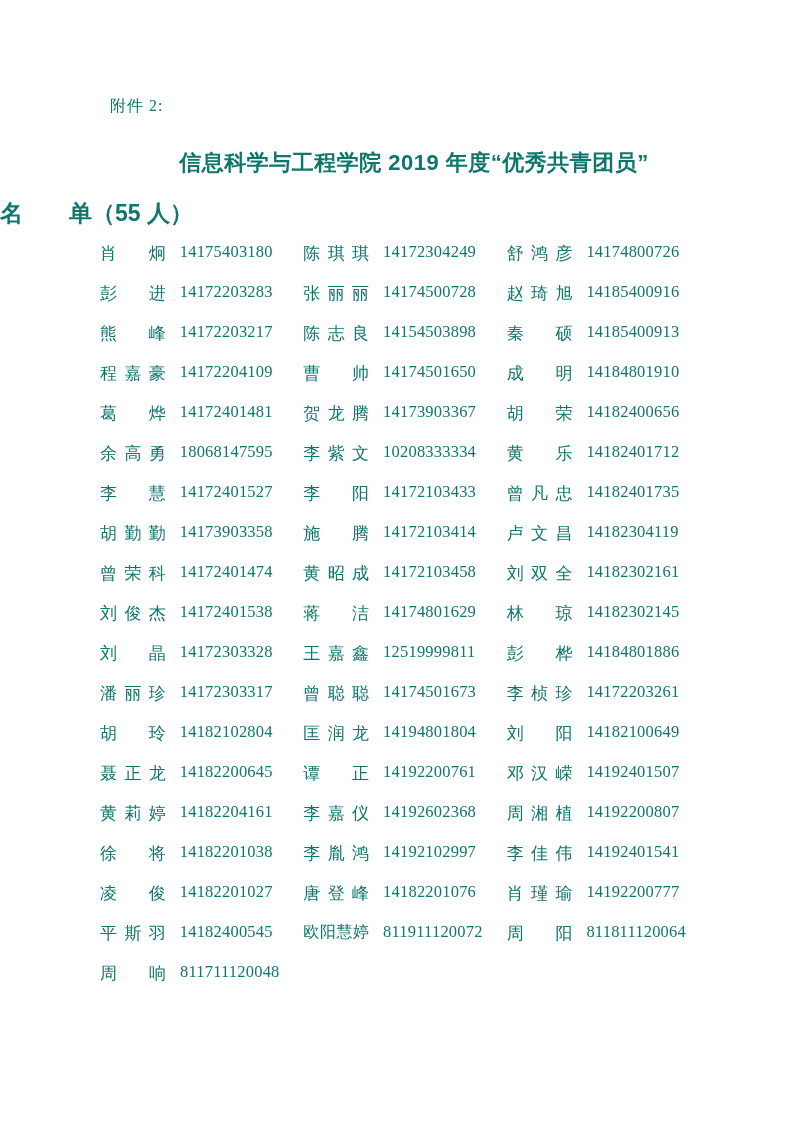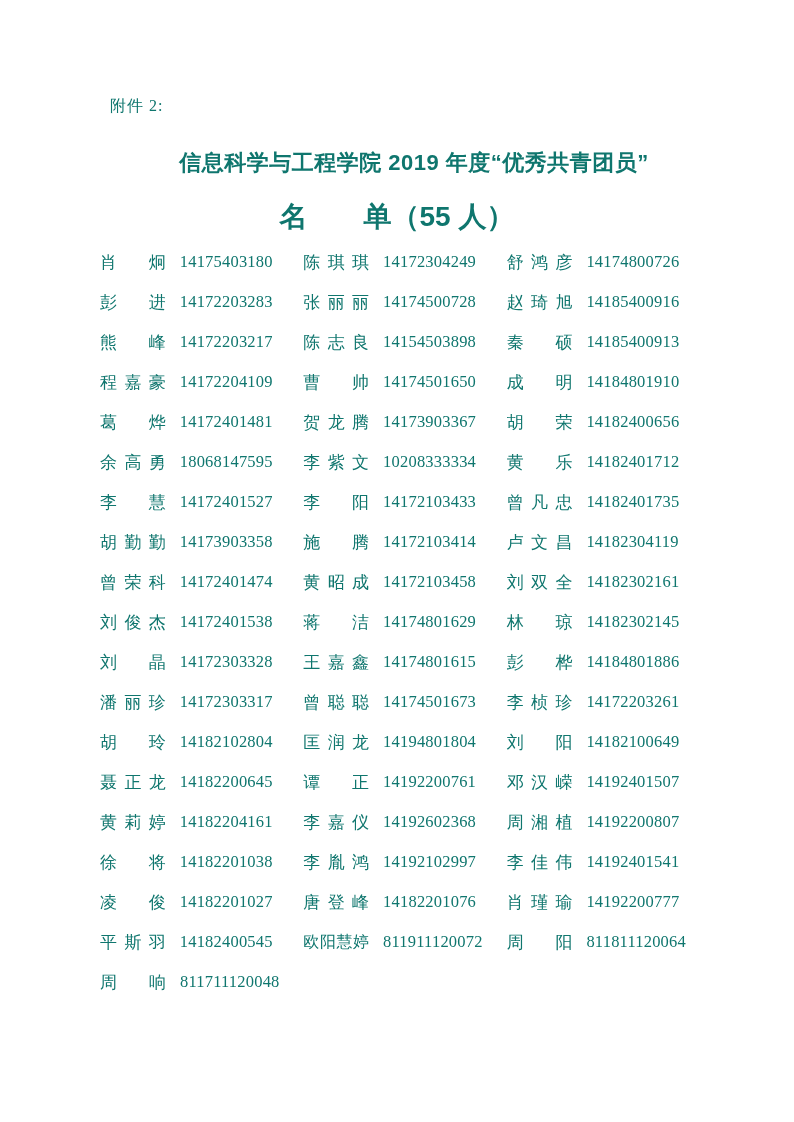--- a/index.html
+++ b/index.html
@@ -35,35 +35,34 @@
     font-size: 22px;
     letter-spacing: 0.5px;
     padding-left: 17px;
   }
   .subtitle {
     position: absolute;
     left: 0;
     top: 198px;
     width: 100%;
     margin: 0;
-    text-align: center;
     font-family: "Liberation Sans", "DejaVu Sans", sans-serif;
     font-weight: bold;
-    font-size: 28px;
+    font-size: 23px;
   }
   .roster {
     position: absolute;
     left: 100px;
     top: 242px;
     width: 610px;
   }
   .row {
     display: flex;
     height: 40px;
-    align-items: center;
+    align-items: flex-start;
     white-space: nowrap;
   }
   .name {
     display: inline-block;
     width: 66px;
     margin-right: 14px;
     font-size: 17px;
     text-align: justify;
     text-align-last: justify;
     overflow: visible;
@@ -168,21 +167,21 @@
         <span class="id">14172401538</span>
         <span class="name">蒋洁</span>
         <span class="id">14174801629</span>
         <span class="name">林琼</span>
         <span class="id">14182302145</span>
       </div>
       <div class="row">
         <span class="name">刘晶</span>
         <span class="id">14172303328</span>
         <span class="name">王嘉鑫</span>
-        <span class="id">14174801615</span>
+        <span class="id">12519999811</span>
         <span class="name">彭桦</span>
         <span class="id">14184801886</span>
       </div>
       <div class="row">
         <span class="name">潘丽珍</span>
         <span class="id">14172303317</span>
         <span class="name">曾聪聪</span>
         <span class="id">14174501673</span>
         <span class="name">李桢珍</span>
         <span class="id">14172203261</span>

